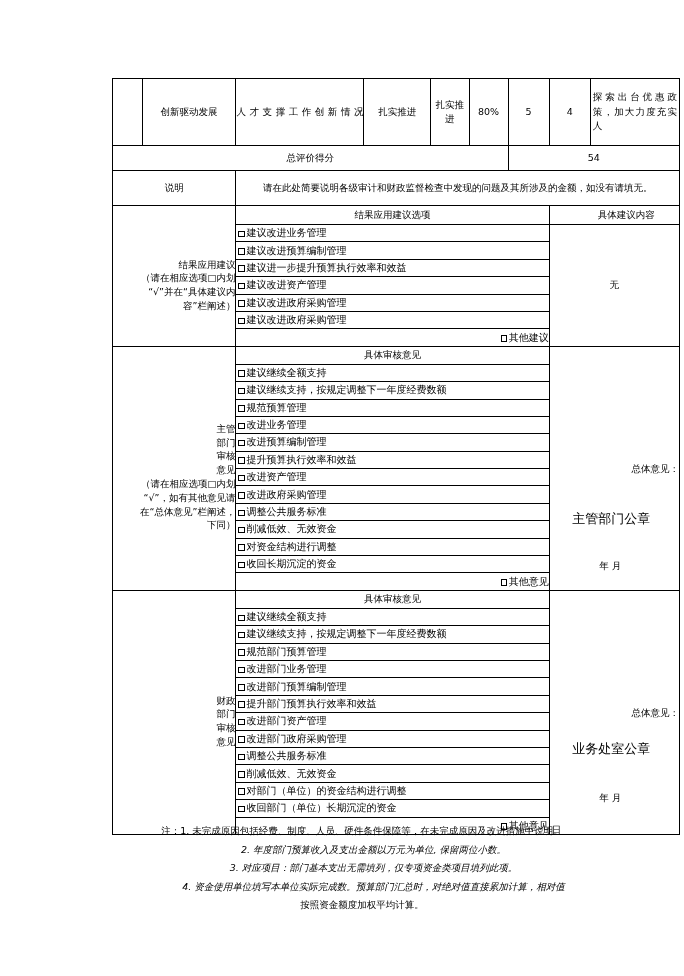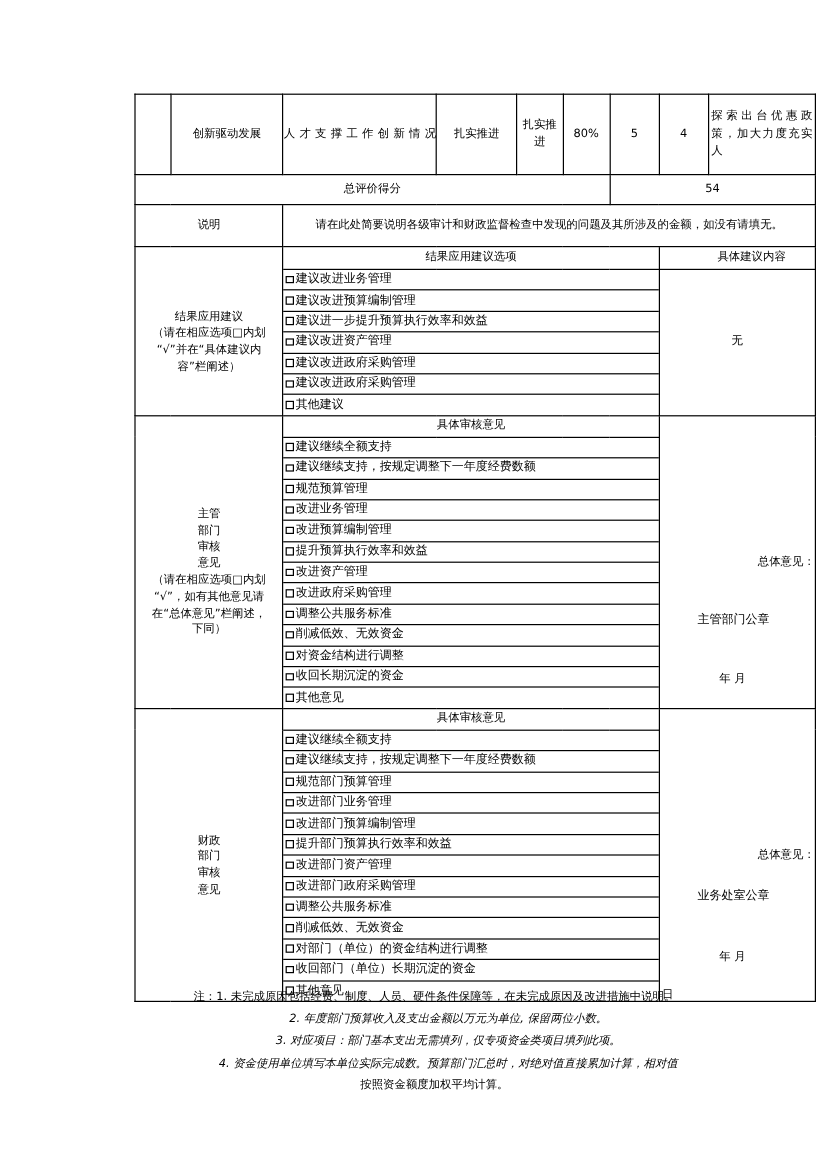--- a/index.html
+++ b/index.html
@@ -80,21 +80,21 @@
     line-height: 1.5;
   }
 
   
   .seclabel {
     font-size: 9.5px;
     line-height: 1.75;
     padding: 0 0px;
     white-space: nowrap;
   }
-  .seclabel .ln { display: block; }
+  .seclabel .ln { display: block; text-align: right; }
 
   
   td.listcell {
     padding: 0;
     vertical-align: top;
   }
   table.inner {
     width: 100%;
     border-collapse: collapse;
     table-layout: fixed;
@@ -104,21 +104,21 @@
     border-left: none;
     border-right: none;
     height: 16.4px;
     font-size: 10px;
     text-align: left;
     padding: 0 0 0 2px;
     line-height: 1.2;
     white-space: nowrap;
   }
   table.inner tr:first-child td { border-top: none; }
-  table.inner tr:last-child td { border-bottom: none; }
+  table.inner tr:last-child td { border-bottom: none; text-align: right; }
   .cbx {
     display: inline-block;
     width: 6.5px;
     height: 6.5px;
     border: 1px solid #000;
     margin-right: 1.5px;
     vertical-align: -1px;
     box-sizing: border-box;
   }
   
@@ -131,21 +131,21 @@
   .op-title {
     display: block;
     font-size: 9.5px;
     padding: 1px 0 0 2px;
     text-align: right;
   }
   .op-seal {
     position: absolute;
     left: 0; right: 0;
     text-align: left;
-    font-size: 10px;
+    font-size: 13px;
     padding-left: 2px;
     line-height: 1.5;
   }
   .op-seal .sealtxt {
     display: block;
     text-align: center;
     padding-right: 8px;
   }
   .op-date {
     position: absolute;

